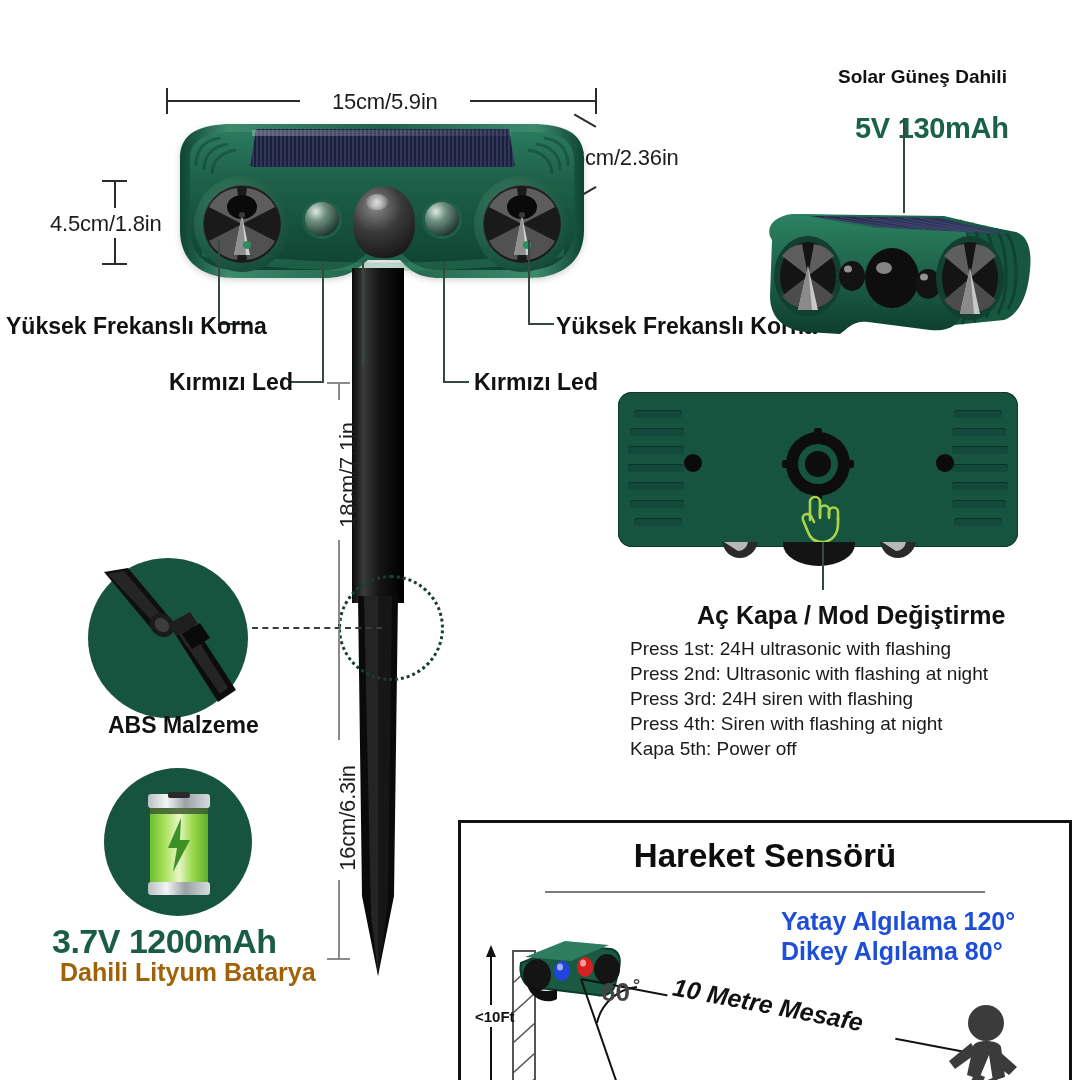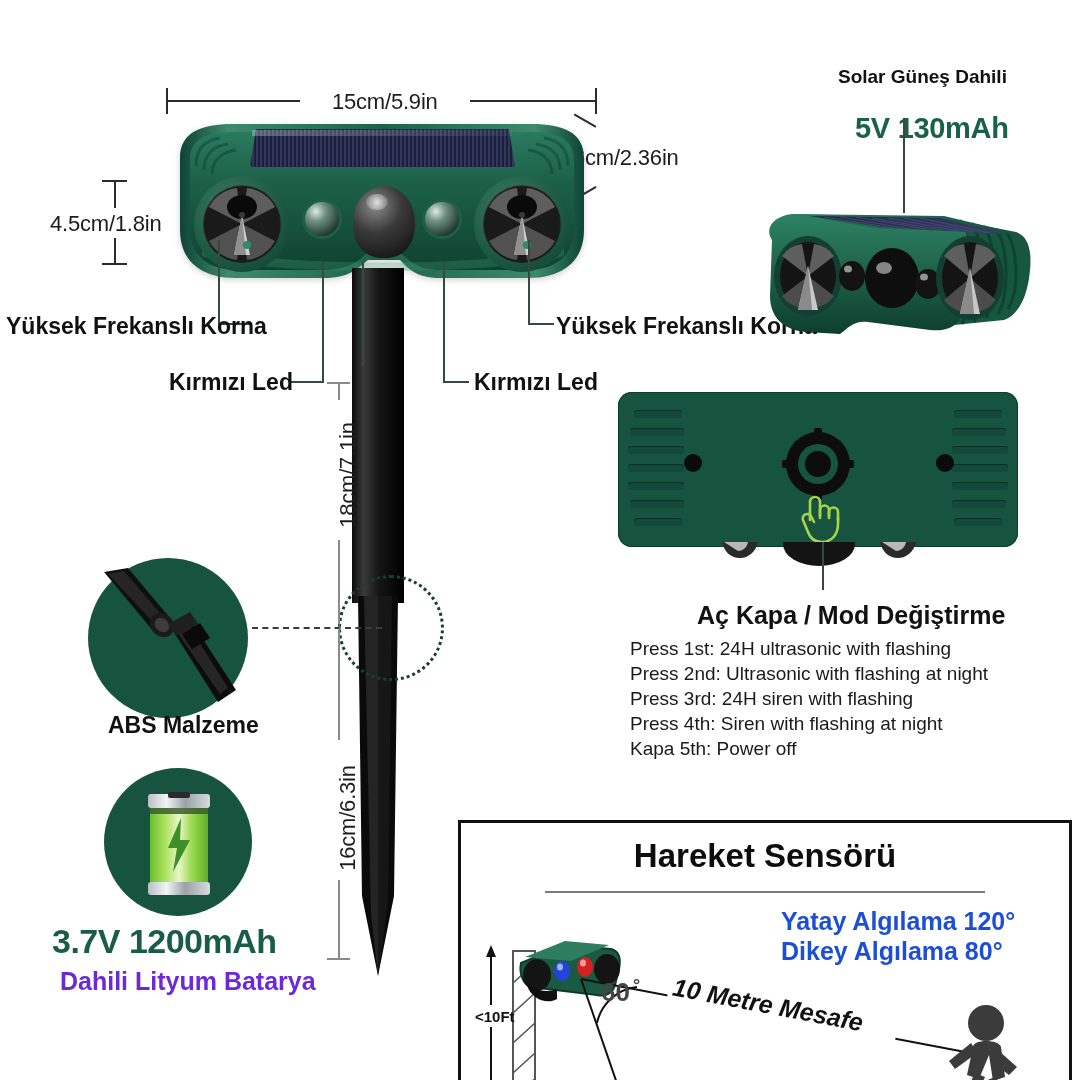--- a/index.html
+++ b/index.html
@@ -13,21 +13,21 @@
   .dim{font-size:22px;color:#1d1d1d;white-space:nowrap;letter-spacing:-0.2px;}
   .dim-v{transform-origin:center center;}
   .callout{font-size:23px;font-weight:bold;color:#111;white-space:nowrap;}
   .grn-big{font-size:29px;font-weight:bold;color:#196149;white-space:nowrap;letter-spacing:-0.3px;}
   .blk-sm{font-size:19px;font-weight:bold;color:#111;white-space:nowrap;}
   .mode-title{font-size:25px;font-weight:bold;color:#111;white-space:nowrap;}
   .mode-line{font-size:19px;color:#1a1a1a;white-space:nowrap;line-height:25px;}
   .sens-title{font-size:33px;font-weight:bold;color:#0d0d0d;}
   .sens-line{font-size:25px;font-weight:bold;color:#1d4ed8;white-space:nowrap;}
   .batt-v{font-size:34px;font-weight:bold;color:#1a5c48;white-space:nowrap;letter-spacing:-0.5px;}
-  .batt-sub{font-size:25px;font-weight:bold;color:#6d28d9;white-space:nowrap;margin-top:9px;}
+  .batt-sub{font-size:25px;font-weight:bold;color:#a16207;white-space:nowrap;}
 
   
   .ln{background:#2b2b2b;position:absolute;}
   .lnh{height:1.6px;}
   .lnv{width:1.6px;}
   .lnl{background:#35493f;position:absolute;}
 
   
   .devfront{position:absolute;filter:drop-shadow(0 2px 3px rgba(0,0,0,.18));}
   .green-circle{border-radius:50%;background:#16543f;position:absolute;}

